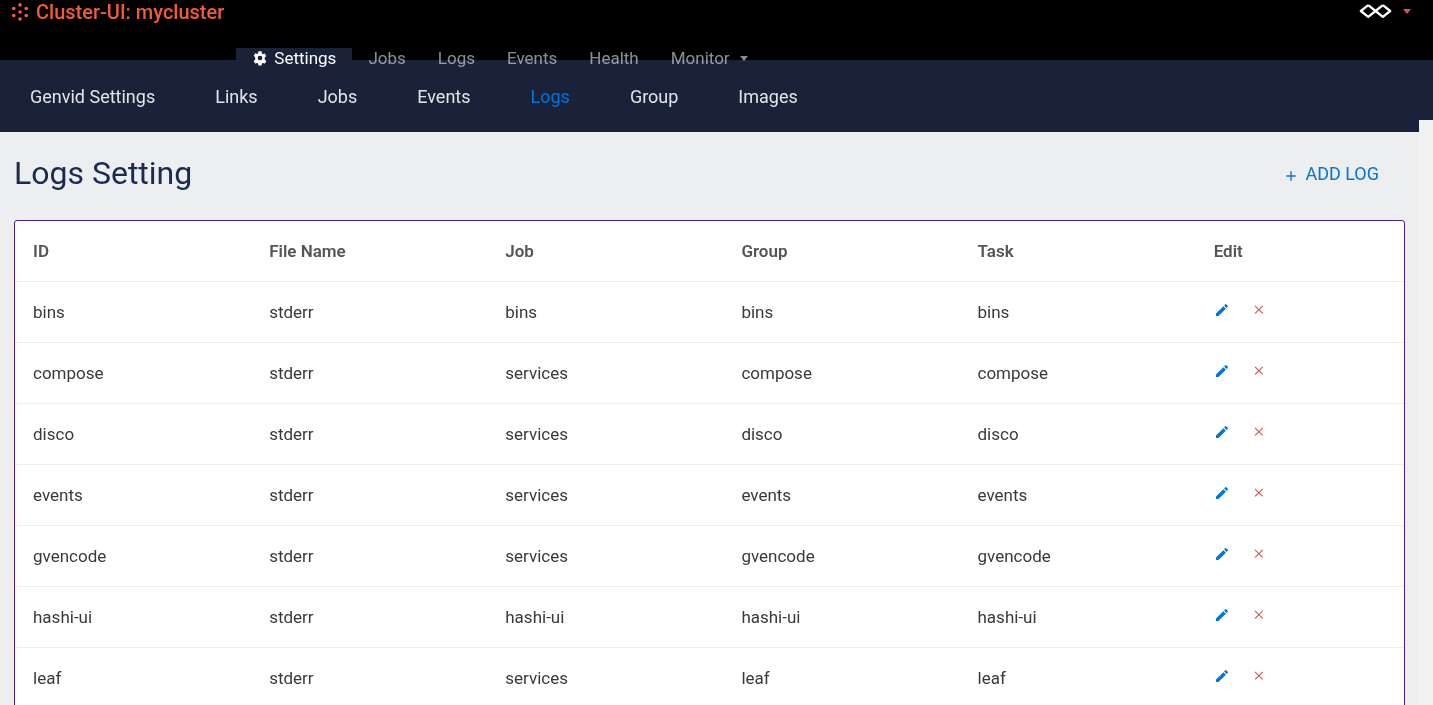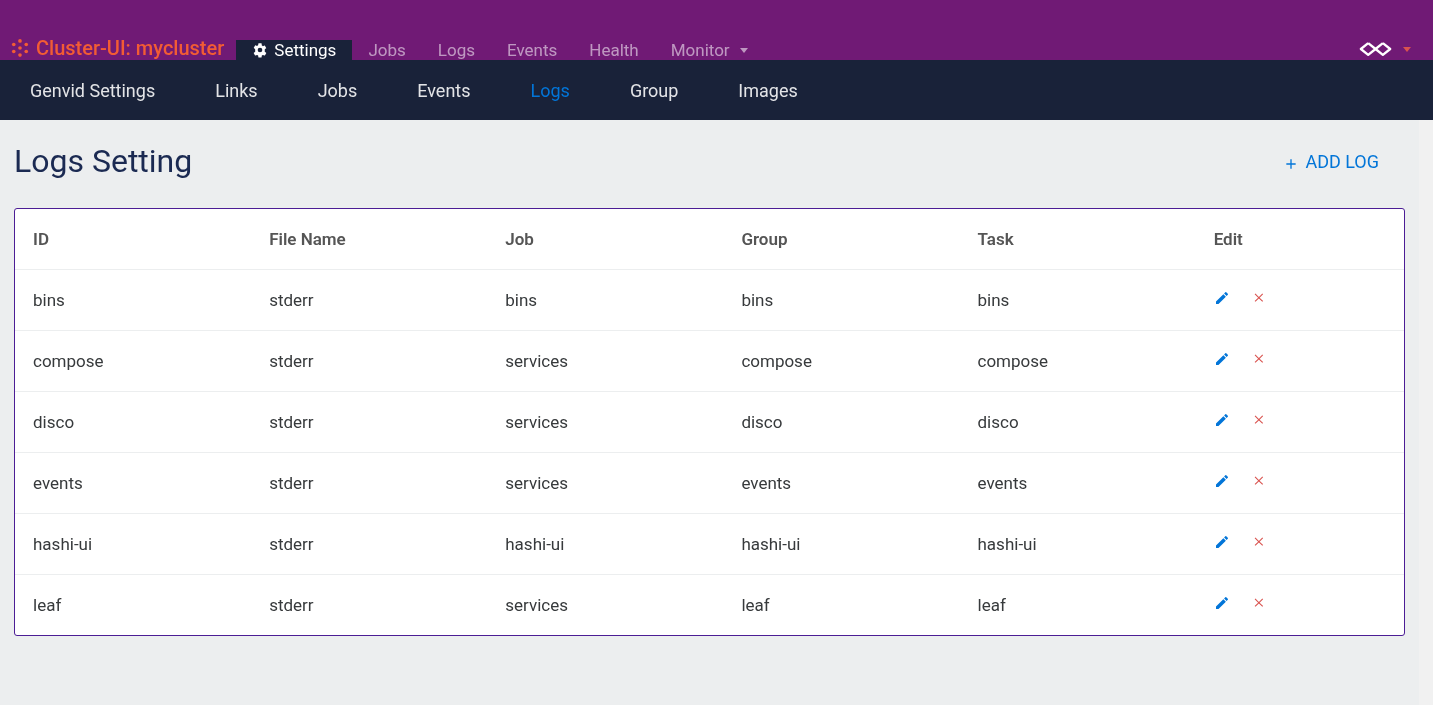--- a/index.html
+++ b/index.html
@@ -5,24 +5,24 @@
     * { margin: 0; padding: 0; box-sizing: border-box; }
     body {
       font-family: -apple-system, BlinkMacSystemFont, "Segoe UI", Roboto, "Helvetica Neue", Arial, sans-serif;
       font-size: 16px;
       background: #eceeef;
       color: #373a3c;
     }
 
     
     .navbar-top {
-      background: #701a75;
+      background: #000000;
       color: #fff;
       display: flex;
-      align-items: flex-end;
+      align-items: flex-start;
       height: 60px;
     }
     .navbar-brand {
       display: flex;
       align-items: center;
       padding: 0 12px 0 10px;
       color: #f25c34;
       font-size: 20px;
       font-weight: 500;
       gap: 6px;
@@ -49,21 +49,21 @@
       align-items: center;
       padding: 0 22px 0 10px;
       color: #fff;
     }
 
     
     .navbar-sub {
       background: #192239;
       display: flex;
       align-items: stretch;
-      height: 60px;
+      height: 72px;
     }
     .sub-nav-item {
       display: flex;
       align-items: center;
       padding: 0 30px;
       color: rgba(255,255,255,.88);
       font-size: 18px;
       cursor: pointer;
     }
     .sub-nav-item.active { color: #0275d8; }
@@ -324,20 +324,42 @@
         </span>
         <span class="delete-icon">
           <svg class="icon" viewBox="0 0 24 24" fill="currentColor">
             <path d="M18.3 5.71 12 12l6.3 6.29-1.41 1.42L10.59 13.4 4.29 19.71 2.88 18.3 9.17 12 2.88 5.71 4.29 4.29 10.59 10.6l6.3-6.31z" transform="scale(.82) translate(2 2)"></path>
           </svg>
         </span>
       </div>
     </td>
           </tr>
           <tr>
+    <td>gvencode</td>
+    <td>stderr</td>
+    <td>services</td>
+    <td>gvencode</td>
+    <td>gvencode</td>
+    <td>
+      <div class="row-actions">
+        <span class="edit-icon">
+          <svg class="icon" viewBox="0 0 24 24" fill="currentColor">
+            <path d="M3 17.25V21h3.75l11.06-11.06-3.75-3.75L3 17.25zM20.71 7.04a1 1 0 0 0 0-1.41l-2.34-2.34a1 1 0 0 0-1.41 0l-1.83 1.83 3.75 3.75 1.83-1.83z"></path>
+            <path d="M3 3h14v2H3z" opacity="0"></path>
+          </svg>
+        </span>
+        <span class="delete-icon">
+          <svg class="icon" viewBox="0 0 24 24" fill="currentColor">
+            <path d="M18.3 5.71 12 12l6.3 6.29-1.41 1.42L10.59 13.4 4.29 19.71 2.88 18.3 9.17 12 2.88 5.71 4.29 4.29 10.59 10.6l6.3-6.31z" transform="scale(.82) translate(2 2)"></path>
+          </svg>
+        </span>
+      </div>
+    </td>
+          </tr>
+          <tr>
     <td>hashi-ui</td>
     <td>stderr</td>
     <td>hashi-ui</td>
     <td>hashi-ui</td>
     <td>hashi-ui</td>
     <td>
       <div class="row-actions">
         <span class="edit-icon">
           <svg class="icon" viewBox="0 0 24 24" fill="currentColor">
             <path d="M3 17.25V21h3.75l11.06-11.06-3.75-3.75L3 17.25zM20.71 7.04a1 1 0 0 0 0-1.41l-2.34-2.34a1 1 0 0 0-1.41 0l-1.83 1.83 3.75 3.75 1.83-1.83z"></path>

